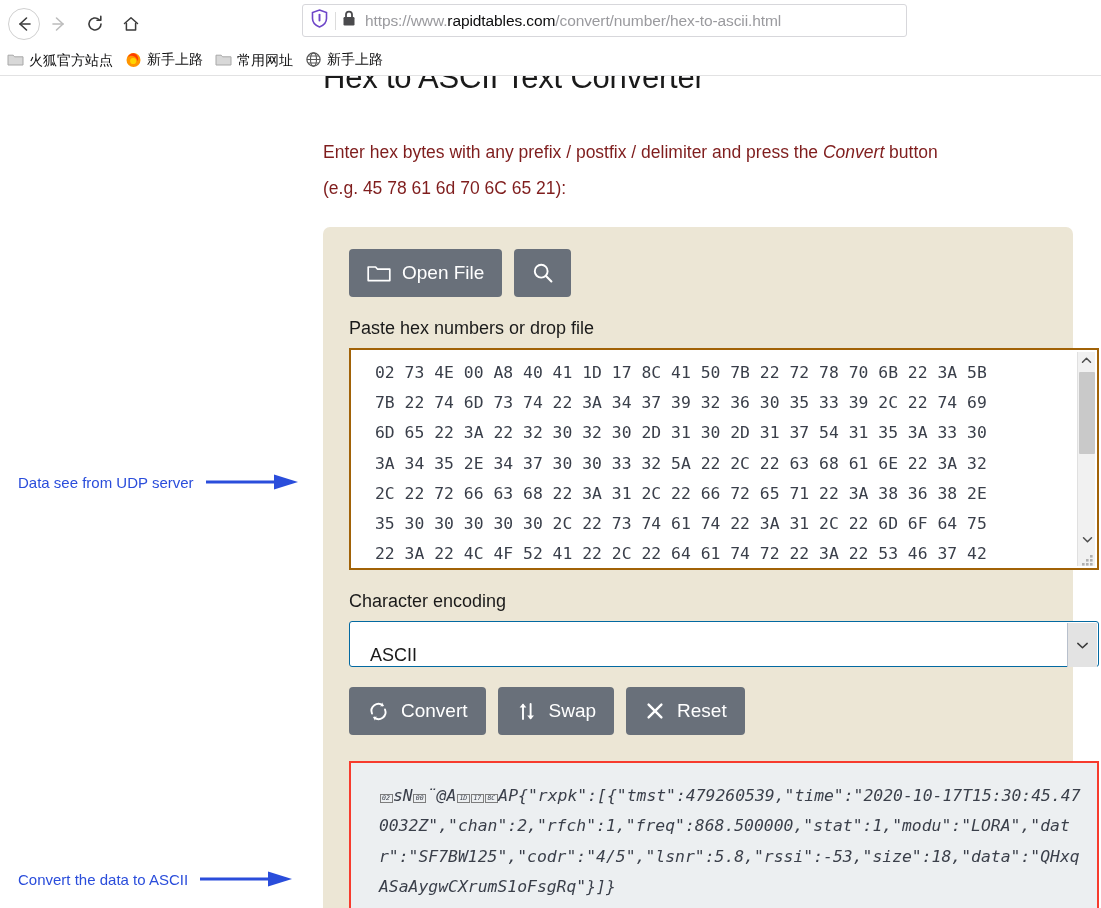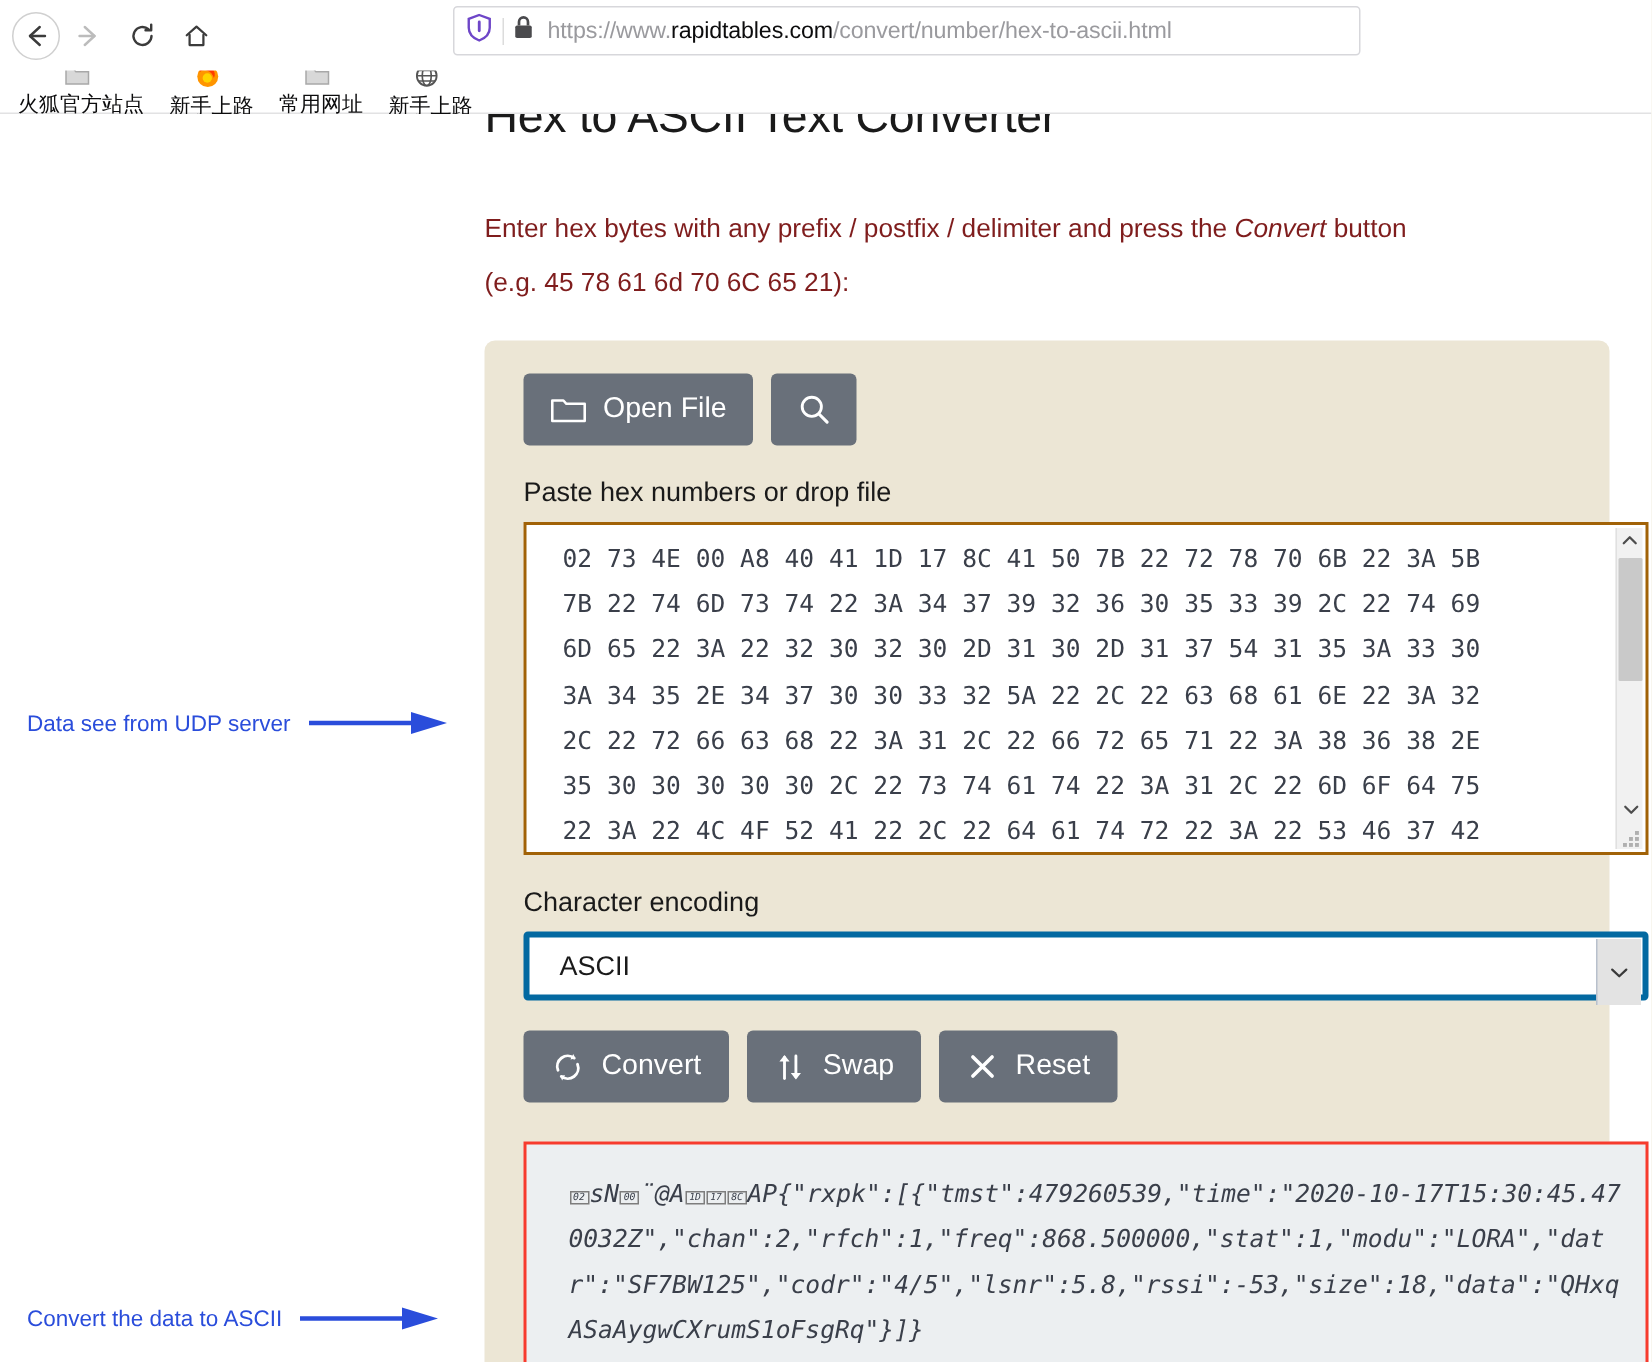--- a/index.html
+++ b/index.html
@@ -84,26 +84,24 @@
     height: 29px;
     display: flex;
     align-items: center;
     padding-left: 7px;
     border-bottom: 1px solid #e2e2e3;
     box-sizing: border-box;
     background: #ffffff;
   }
   .bookmark {
     display: flex;
-    align-items: center;
     margin-right: 12px;
     font-size: 14px;
     color: #0c0c0d;
     white-space: nowrap;
-    flex-direction: column;
   }
   .bookmark .bm-label { margin-left: 5px; }
 
   
   #page-area {
     position: absolute;
     left: 0;
     top: 76px;
     width: 1101px;
     height: 832px;
@@ -237,25 +235,25 @@
     right: 3px; bottom: 3px;
     width: 12px; height: 12px;
   }
 
   
   #encoding-select-wrap {
     position: relative;
     width: 750px;
     height: 46px;
     background: #ffffff;
-    border: 4px solid #0369a1;
+    border: 1px solid #0369a1;
     border-radius: 3px;
     box-sizing: border-box;
     display: flex;
-    align-items: center;
+    align-items: flex-end;
   }
   #encoding-value {
     font-size: 18px;
     color: #1a1a1a;
     padding-left: 20px;
   }
   #select-arrow-box {
     position: absolute;
     right: 1px; top: 1px;
     width: 30px; height: 44px;

